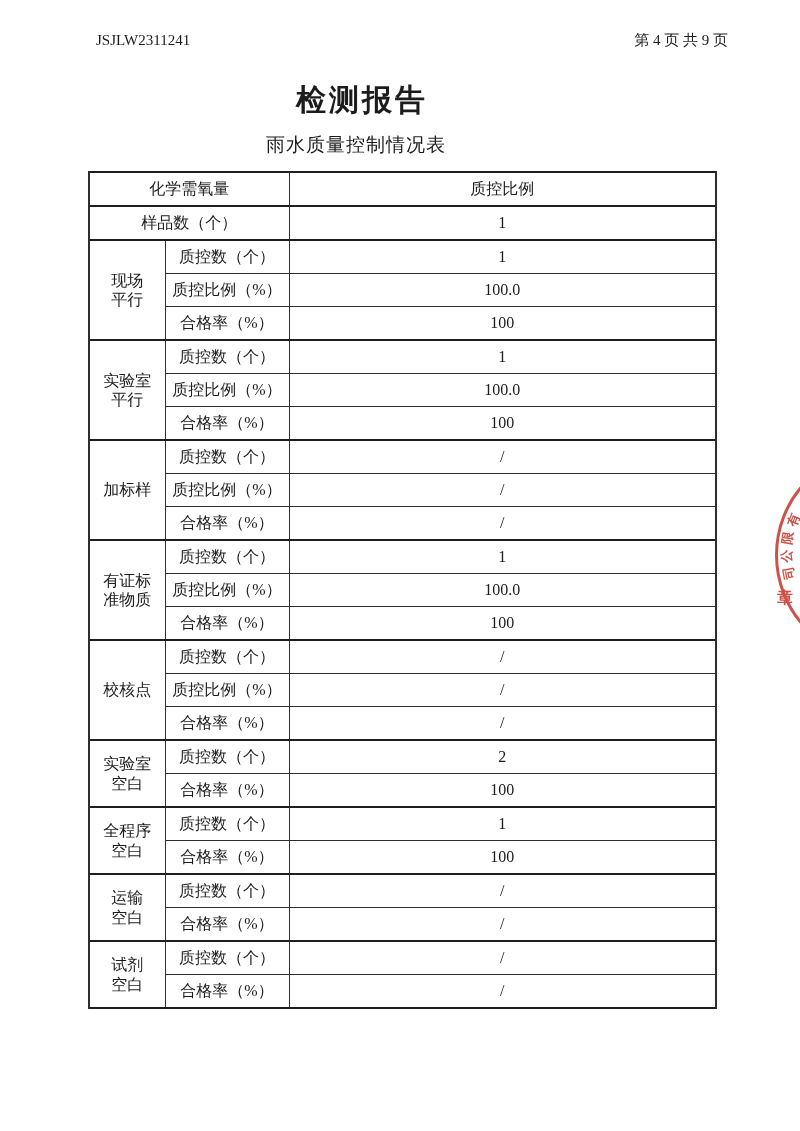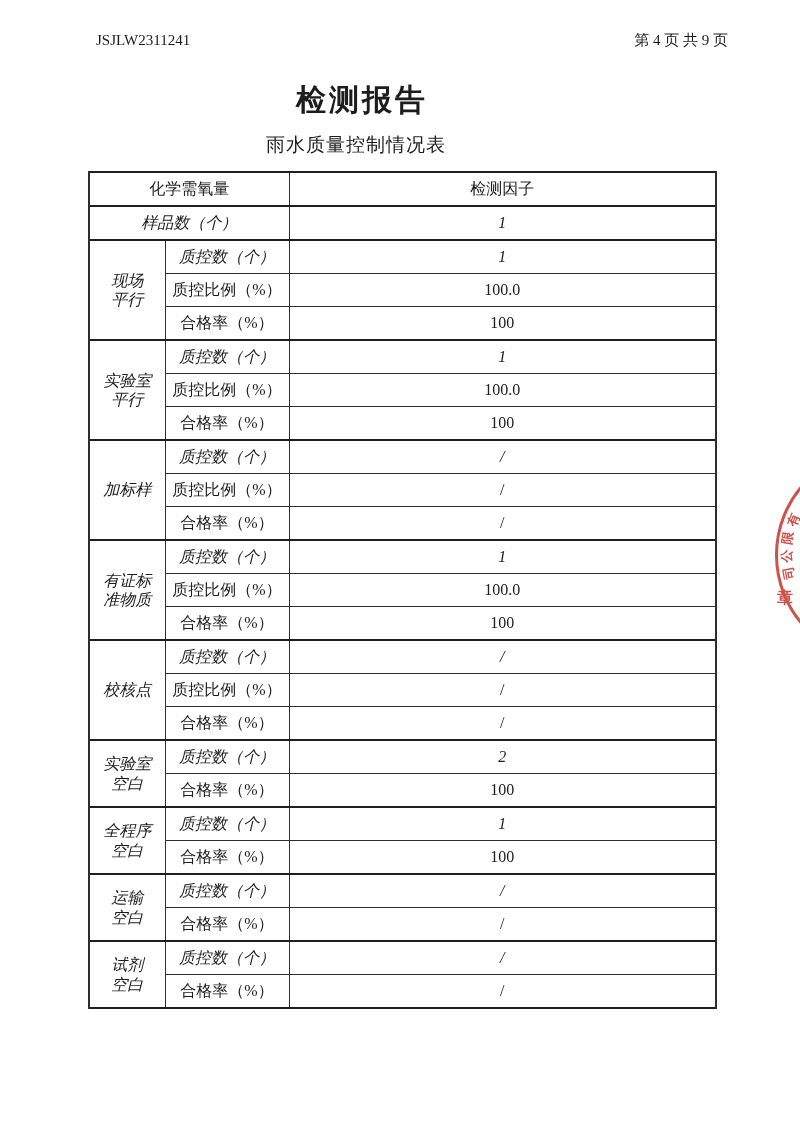--- a/index.html
+++ b/index.html
@@ -37,21 +37,21 @@
     border: 1px solid #2e2e2e;
     height: 32px;
     text-align: center;
     vertical-align: middle;
     padding: 0 2px;
     line-height: 1.2;
   }
   table.qc { border: 2px solid #1f1f1f; }
   table.qc td.outer-l { border-left-width: 2px; }
   table.qc td.outer-r { border-right-width: 2px; }
-  tr.thick-top td { border-top-width: 2px; border-top-color: #1f1f1f; font-style: italic; }
+  tr.thick-top td { border-top-width: 2px; border-top-color: #1f1f1f; }
   td.group-label { white-space: pre-line; margin-top: 23px; }
   col.c1 { width: 76px; }
   col.c2 { width: 124px; }
   col.c3 { width: 427px; }
   
   .seal { position: absolute; top: 0; left: 0; pointer-events: none; opacity: 0.92; }
   .seal-border {
     position: absolute;
     left: 775px; top: 448px;
     width: 214px; height: 214px;
@@ -86,21 +86,21 @@
 <table class="qc">
   <colgroup>
       <col class="c1">
       <col class="c2">
       <col class="c3">
     </colgroup>
 
   <tbody>
       <tr>
     <td colspan="2" class="outer-l">化学需氧量</td>
-    <td class="outer-r">检测因子</td>
+    <td class="outer-r">质控比例</td>
   </tr>
 
   <tr class="thick-top">
     <td colspan="2" class="outer-l">样品数（个）</td>
     <td class="outer-r">1</td>
   </tr>
 
   <tr class="thick-top">
     <td rowspan="3" class="group-label outer-l">现场
 平行</td>

